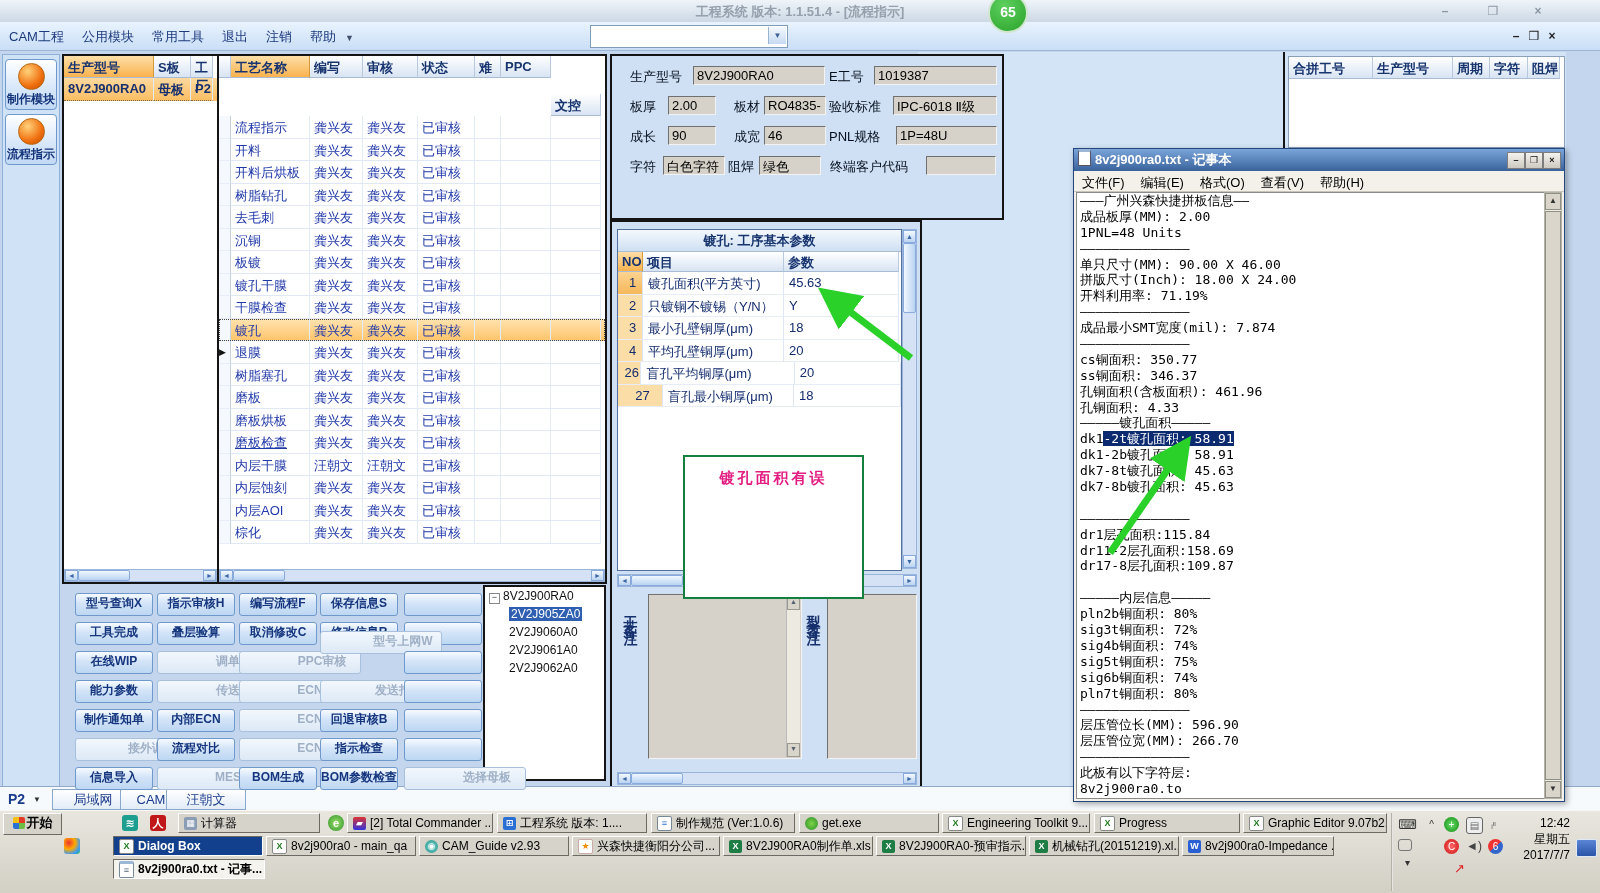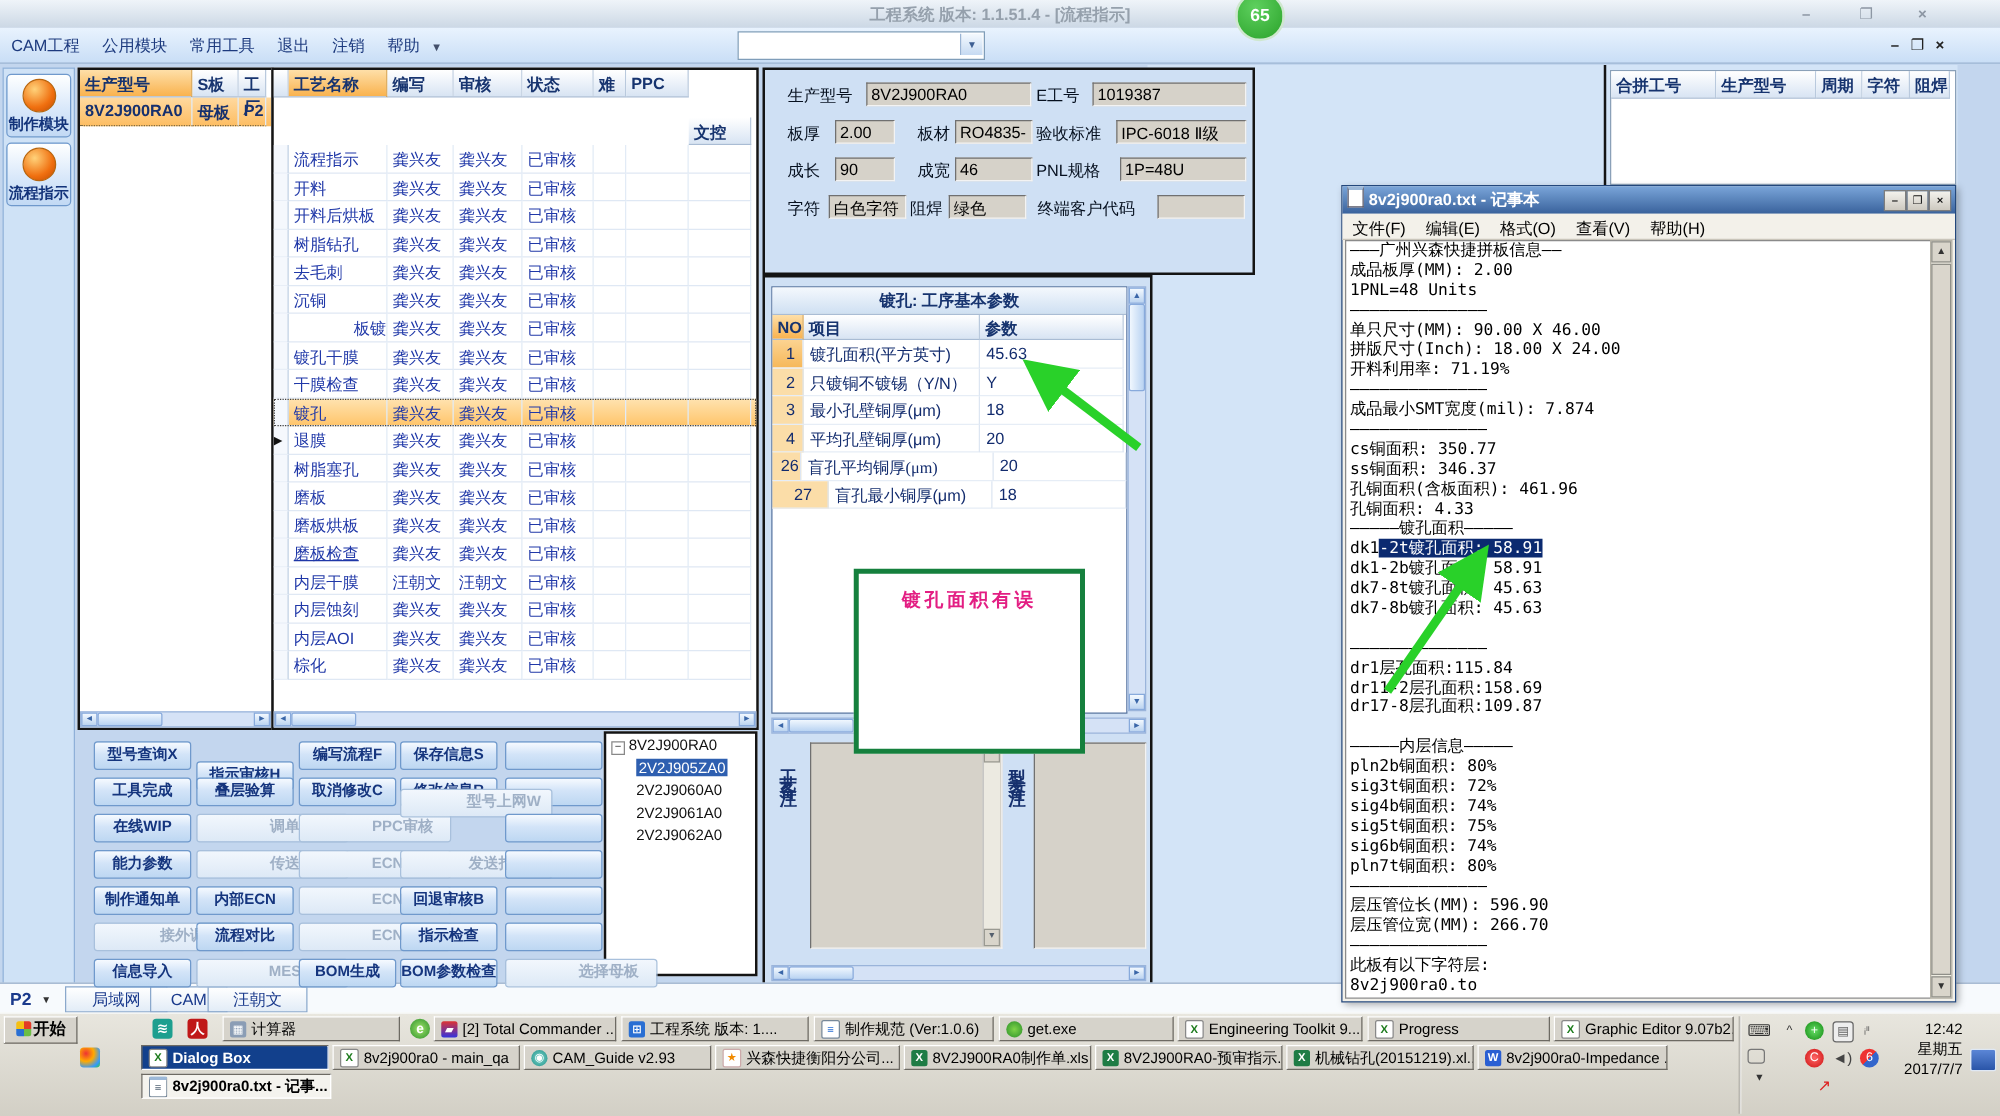--- a/index.html
+++ b/index.html
@@ -58,21 +58,21 @@
   .sc-btn{width:13px;background:linear-gradient(#f3f9ff,#bcd4f0);border:1px solid #88aadc;color:#3a66a8;font-size:7px;line-height:10px;text-align:center;box-sizing:border-box;}
   .sc-thumb{width:52px;background:linear-gradient(#f0f7fe,#b9d3f2);border:1px solid #88aadc;border-radius:2px;box-sizing:border-box;}
   .vscroll{width:15px;background:#d5e2f6;border:1px solid #9ab4da;box-sizing:border-box;display:flex;flex-direction:column;}
   .vsc-btn{height:13px;background:linear-gradient(#f3f9ff,#bcd4f0);border:1px solid #88aadc;color:#3a66a8;font-size:7px;line-height:11px;text-align:center;box-sizing:border-box;}
   .vsc-thumb{height:70px;background:linear-gradient(90deg,#f0f7fe,#b9d3f2);border:1px solid #88aadc;border-radius:2px;box-sizing:border-box;}
   .vlabel{position:absolute;writing-mode:vertical-rl;letter-spacing:5px;color:#16306e;font-size:14px;font-weight:bold;}
   .memo{position:absolute;background:#d6d2c9;border:1px solid;border-color:#707070 #f3f3f3 #f3f3f3 #707070;}
   .memo-vs{position:absolute;right:1px;top:1px;bottom:1px;width:13px;background:#eceae1;border-left:1px solid #bbb;display:flex;flex-direction:column;justify-content:space-between;}
   .memo-arrow{height:12px;background:#d9d5cb;border:1px solid #9a9a92;color:#55606e;font-size:7px;text-align:center;line-height:10px;}
   
-  #annotation{left:683px;top:455px;width:177px;height:140px;background:#fff;border:4px solid #15803d;z-index:20;}
+  #annotation{left:683px;top:455px;width:177px;height:140px;background:#fff;border:2px solid #15803d;z-index:20;}
   #annotation span{display:block;margin-top:12px;text-align:center;color:#e31e83;font-weight:bold;font-size:15px;letter-spacing:3px;}
   
   #rline{left:1283px;top:52px;width:2px;height:96px;background:#141414;}
   #rightarea{left:918px;top:52px;width:648px;height:738px;background:#d3e4f7;}
   #merge-panel{left:1288px;top:56px;width:275px;height:90px;background:#fff;border:1px solid #8aa0b8;}
   
   #tree-panel{left:483px;top:585px;width:119px;height:192px;background:#fff;border:2px solid #141414;font-size:12px;color:#111;}
   .tree-item{height:18px;line-height:18px;white-space:nowrap;}
   .tree-child{padding-left:24px;}
   .tsel{background:#2e5fb0;color:#fff;padding:0 2px;}
@@ -254,21 +254,21 @@
           <div class="cell" style="width: 79px;">沉铜</div>
           <div class="cell" style="width: 53px;">龚兴友</div>
           <div class="cell" style="width: 55px;">龚兴友</div>
           <div class="cell" style="width: 57px;">已审核</div>
           <div class="cell" style="width: 26px;"></div>
           <div class="cell" style="width: 50px;"></div>
           <div class="cell" style="width: 50px;"></div>
         </div>
         <div class="prow">
           <div class="ind"></div>
-          <div class="cell" style="width: 79px; text-align: right;">板镀</div>
+          <div class="cell" style="width: 79px;">板镀</div>
           <div class="cell" style="width: 53px;">龚兴友</div>
           <div class="cell" style="width: 55px;">龚兴友</div>
           <div class="cell" style="width: 57px;">已审核</div>
           <div class="cell" style="width: 26px;"></div>
           <div class="cell" style="width: 50px;"></div>
           <div class="cell" style="width: 50px;"></div>
         </div>
         <div class="prow">
           <div class="ind"></div>
           <div class="cell" style="width: 79px;">镀孔干膜</div>
@@ -448,21 +448,21 @@
             <div class="pm-c" style="width: 141px;">最小孔壁铜厚(μm)</div>
             <div class="pm-c" style="width: 115px;">18</div>
           </div>
           <div class="pm-row">
             <div class="pm-c pm-no" style="width: 25px;">4</div>
             <div class="pm-c" style="width: 141px;">平均孔壁铜厚(μm)</div>
             <div class="pm-c" style="width: 115px;">20</div>
           </div>
           <div class="pm-row">
             <div class="pm-c pm-no" style="width: 25px;">26</div>
-            <div class="pm-c" style="width: 166px; font-family: Liberation Serif, serif;">盲孔平均铜厚(μm)</div>
+            <div class="pm-c" style="width: 166px;">盲孔平均铜厚(μm)</div>
             <div class="pm-c" style="width: 115px;">20</div>
           </div>
           <div class="pm-row">
             <div class="pm-c pm-no" style="width: 48px;">27</div>
             <div class="pm-c" style="width: 141px;">盲孔最小铜厚(μm)</div>
             <div class="pm-c" style="width: 115px;">18</div>
           </div>
         </div>
     </div>
     <div class="vscroll abs" style="left:290px;top:7px;height:340px;">
@@ -681,21 +681,21 @@
     <div class="tray-ic" style="left:1452px;top:50px;color:#d22;font-size:13px;">↗</div>
     <div id="tray-clock" class="abs">
       <div>12:42</div>
       <div>星期五</div>
       <div>2017/7/7</div>
     </div>
     <div id="showdesk" class="abs"></div>
   </div>
 
 <div class="gbtn" style="left: 75px; top: 593px;">型号查询X</div>
-    <div class="gbtn" style="left: 157px; top: 609px;">指示审核H</div>
+    <div class="gbtn" style="left: 157px; top: 593px;">指示审核H</div>
     <div class="gbtn" style="left: 239px; top: 593px;">编写流程F</div>
     <div class="gbtn" style="left: 320px; top: 593px;">保存信息S</div>
     <div class="gbtn" style="left: 404px; top: 593px;"></div>
     <div class="gbtn" style="left: 75px; top: 622px;">工具完成</div>
     <div class="gbtn" style="left: 157px; top: 622px;">叠层验算</div>
     <div class="gbtn" style="left: 239px; top: 622px;">取消修改C</div>
     <div class="gbtn" style="left: 320px; top: 622px;">修改信息R</div>
     <div class="gbtn" style="left: 404px; top: 622px;"></div>
     <div class="gbtn" style="left: 75px; top: 651px;">在线WIP</div>
     <div class="gbtn dis" style="left: 157px; top: 651px;">调单导入</div>

